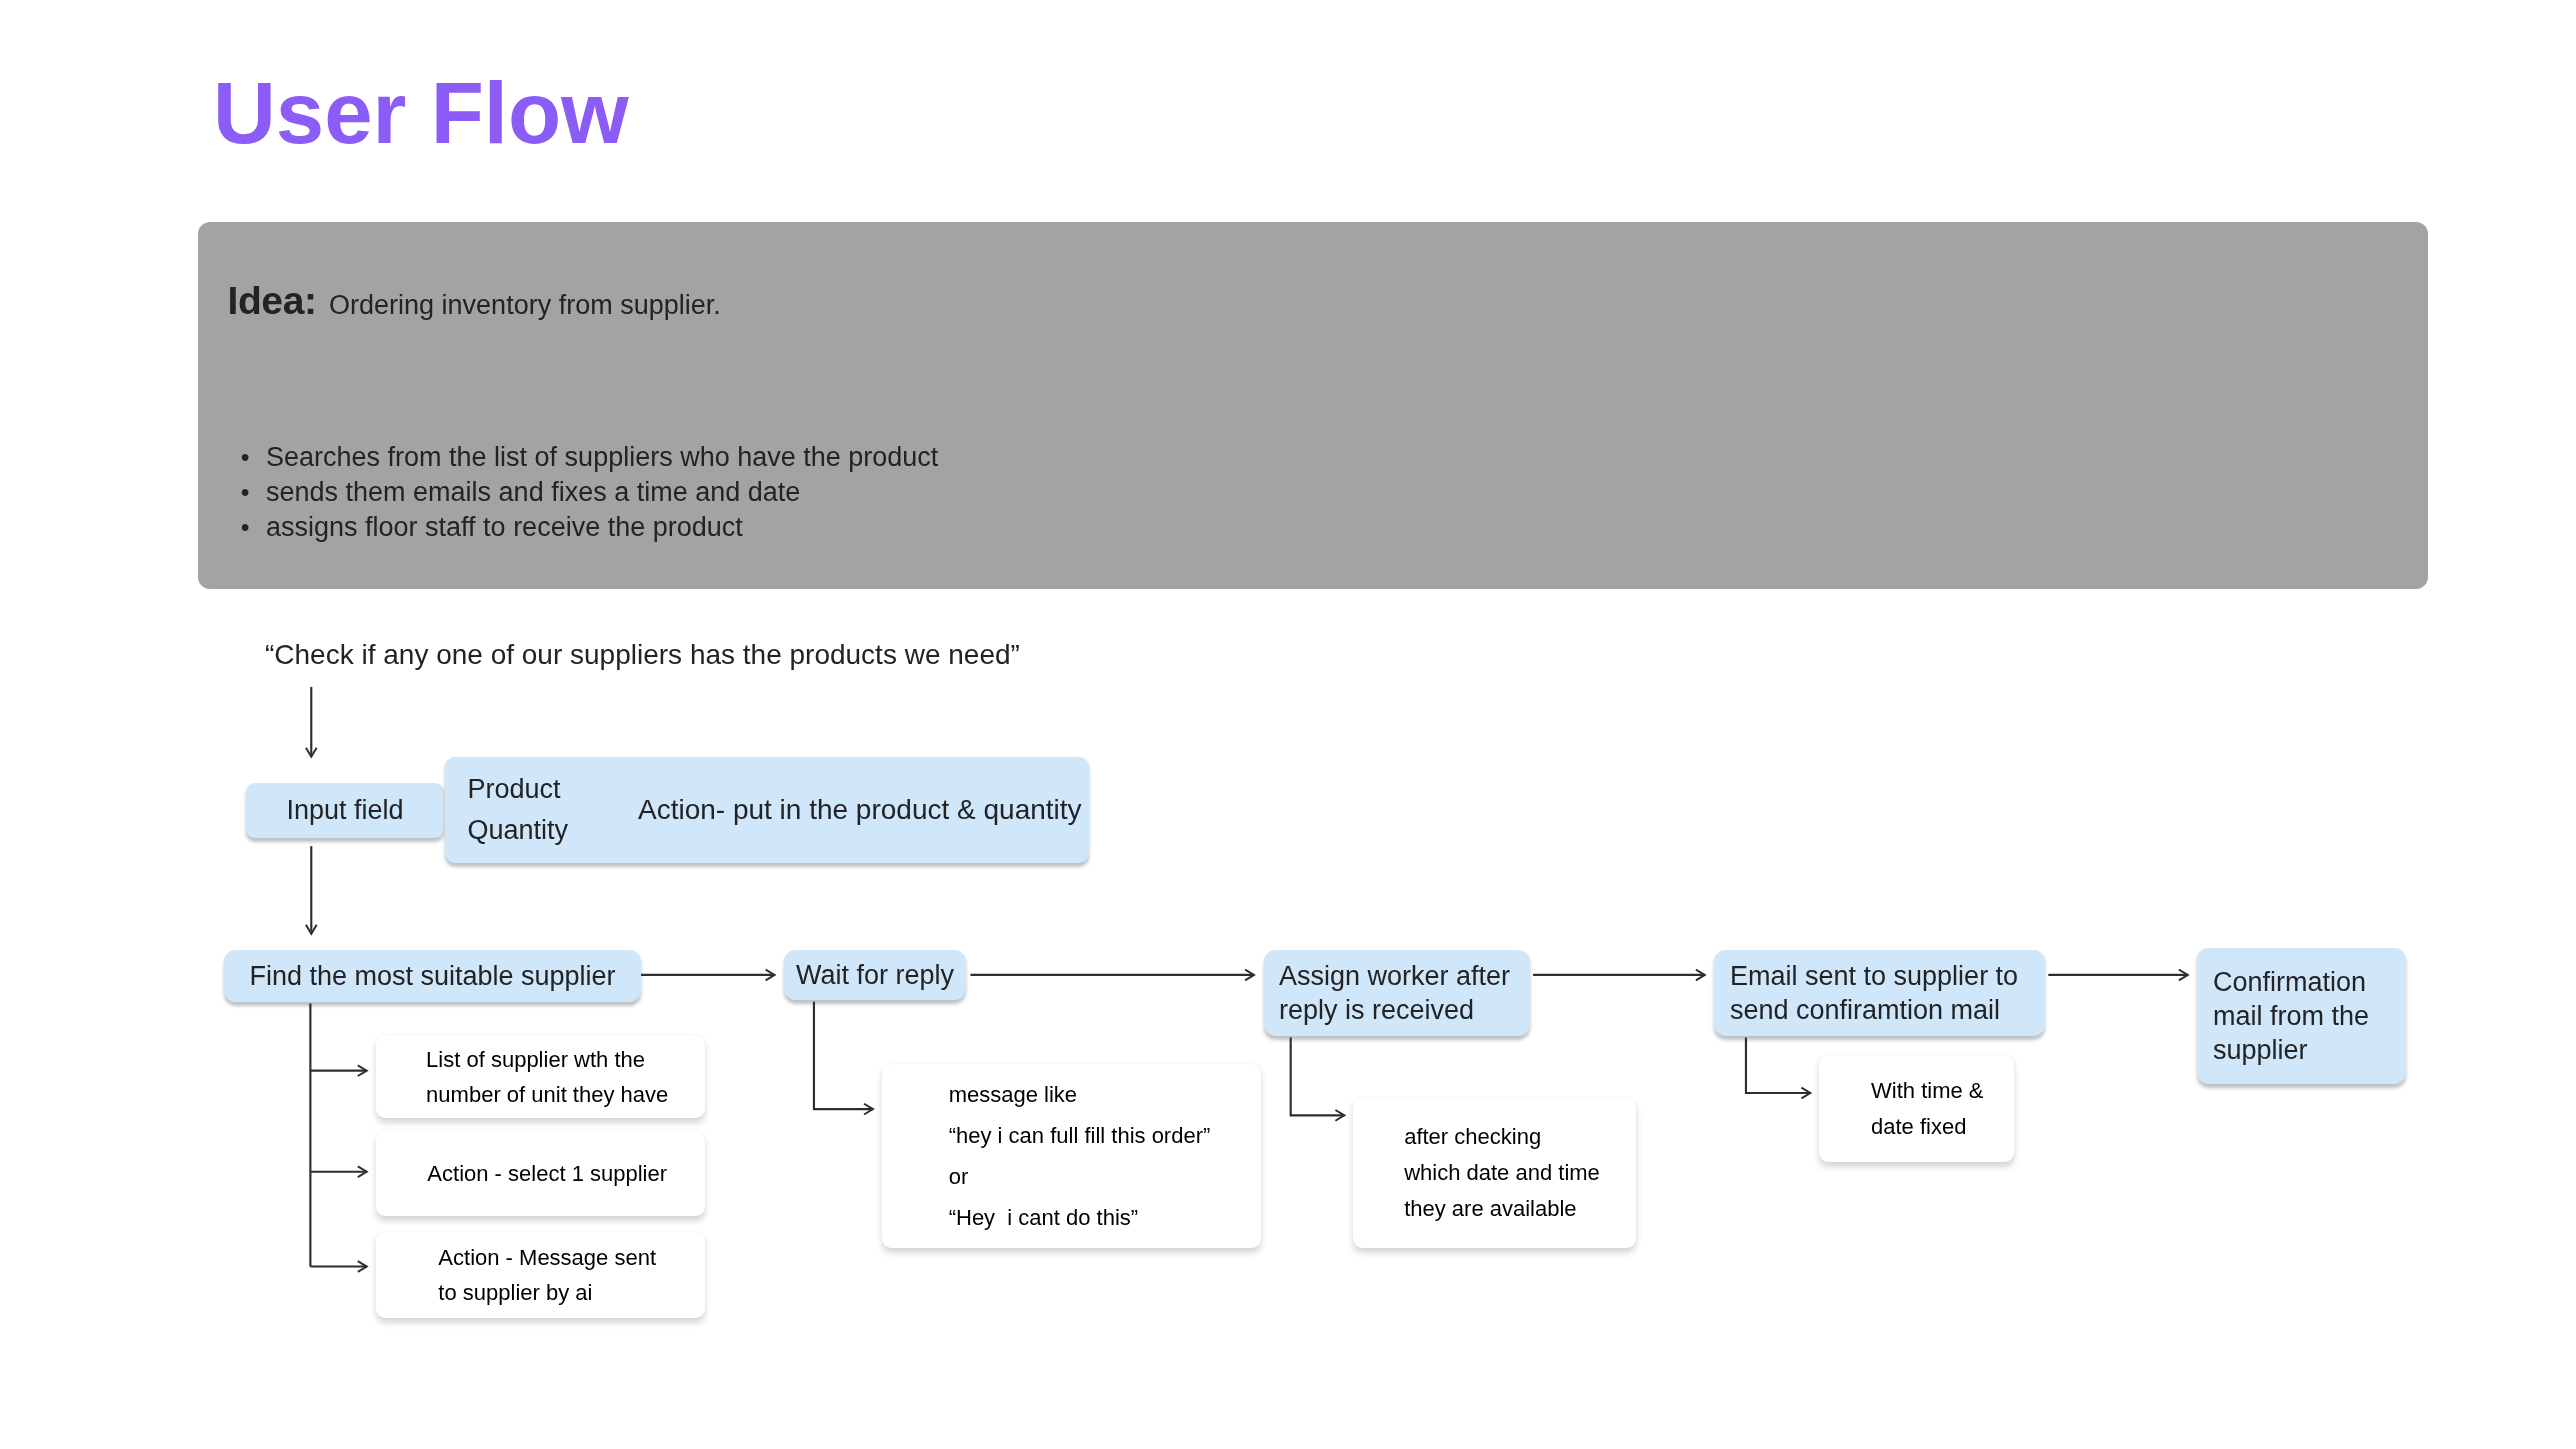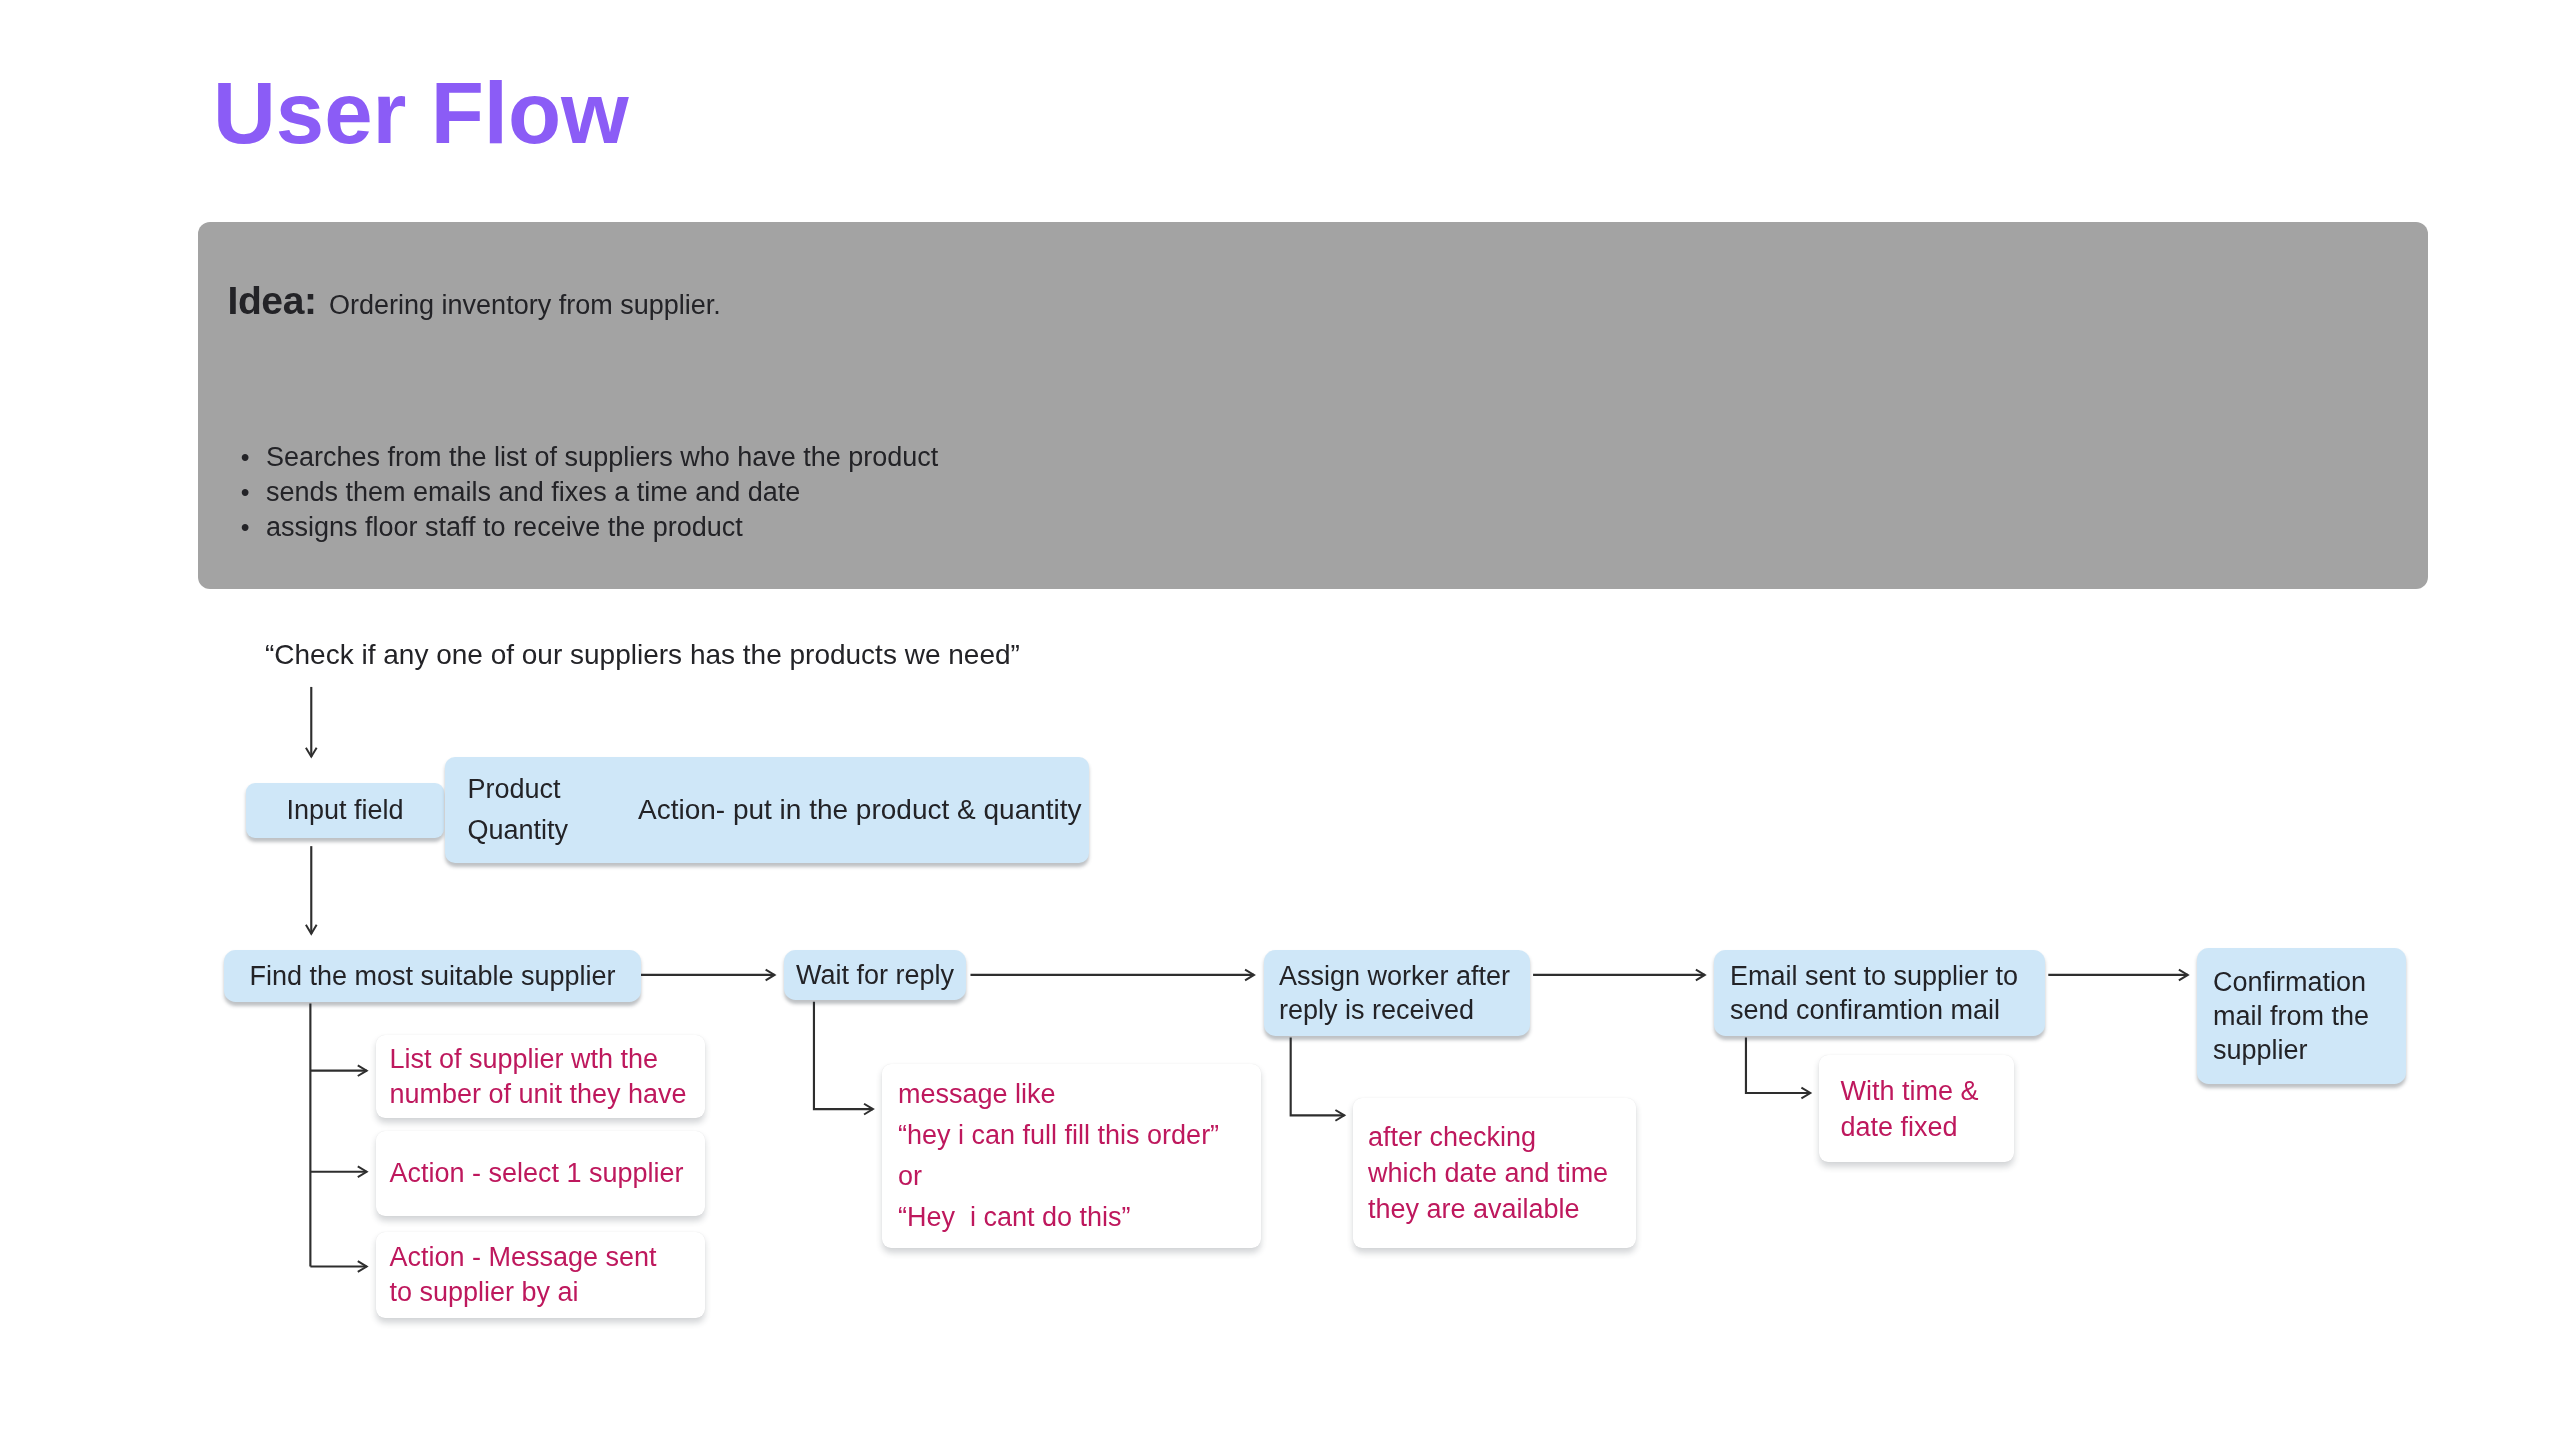--- a/index.html
+++ b/index.html
@@ -58,22 +58,22 @@
   .n-find{left:211px;top:950px;width:417px;height:52px;margin-left:13px;}
   .n-wait{left:784px;top:950px;width:182px;height:50px;}
   .n-assign{left:1264px;top:950px;width:266px;height:86px;padding-left:15px;box-sizing:border-box;}
   .n-email{left:1714px;top:950px;width:331px;height:86px;padding-left:16px;box-sizing:border-box;}
   .n-confirm{left:2197px;top:948px;width:209px;height:136px;padding-left:16px;box-sizing:border-box;}
 
   
   .note{
     position:absolute;background:#ffffff;border-radius:9px;
     box-shadow:0 4.5px 6.3px rgba(40,50,60,.20),0 0 0.9px rgba(0,0,0,.10);
-    font-size:27px;color:#be185d;
-    display:flex;align-items:center;box-sizing:border-box;
+    font-size:22px;color:#000000;
+    display:flex;align-items:center;box-sizing:border-box;justify-content:center;
   }
   .note .ml{line-height:35px;}
   .t-list{left:376px;top:1035px;width:329px;height:83px;padding-left:13.4px;}
   .t-select{left:376px;top:1131px;width:329px;height:85px;padding-left:13.4px;}
   .t-msgsent{left:376px;top:1232px;width:329px;height:86px;padding-left:13.4px;}
   .t-reply{left:882px;top:1064px;width:379px;height:184px;padding-left:16px;}
   .t-reply .ml{line-height:41px;}
   .t-check{left:1353px;top:1098px;width:283px;height:150px;padding-left:15px;}
   .t-check .ml{line-height:36px;}
   .t-time{left:1819px;top:1055px;width:195px;height:107px;padding-left:21.5px;}

